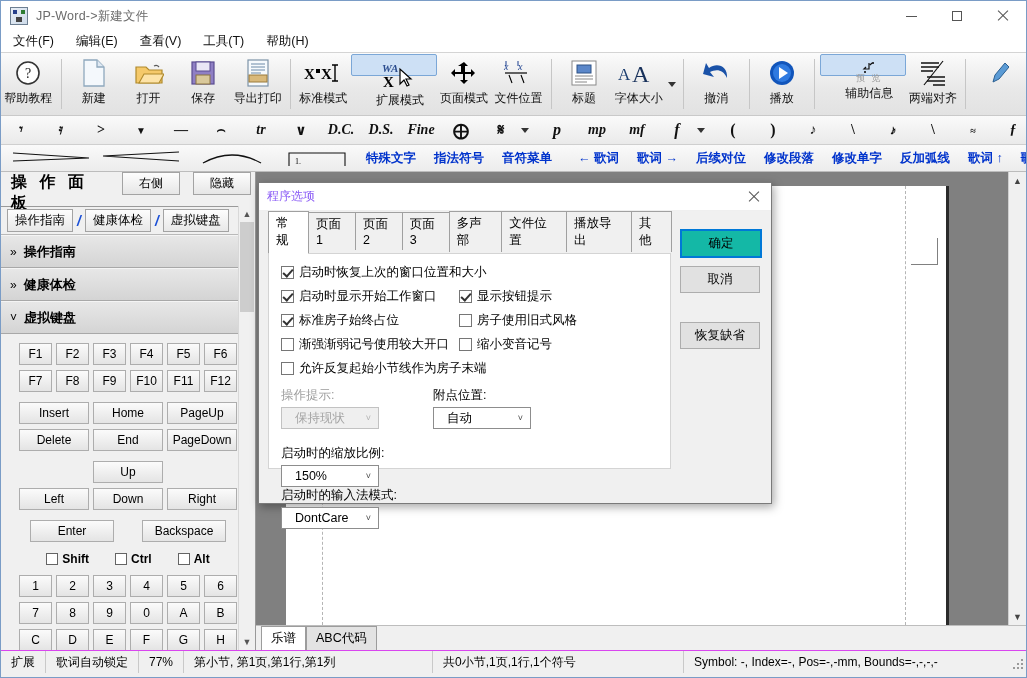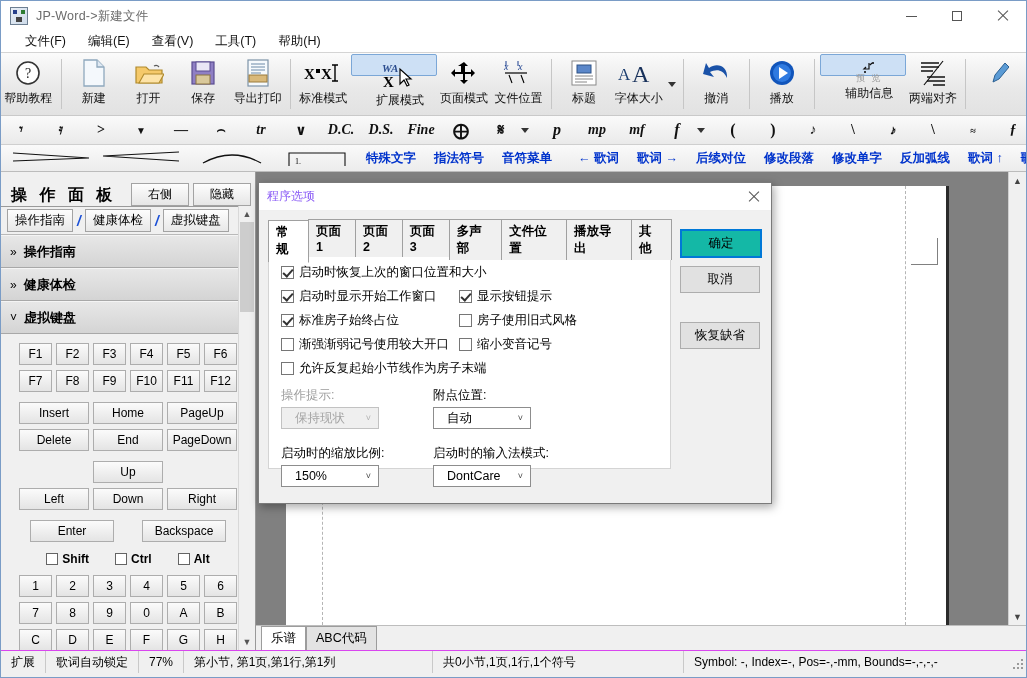--- a/index.html
+++ b/index.html
@@ -22,21 +22,21 @@
   .tb-btns{position:absolute;right:0;top:0;height:30px;display:flex;}
   .tb-btn{width:46px;height:30px;display:flex;align-items:center;justify-content:center;color:#555;}
   .glyph-min{width:11px;height:1px;background:#555;}
   .glyph-max{width:10px;height:10px;border:1px solid #555;box-sizing:border-box;}
   .glyph-close{position:relative;width:12px;height:12px;}
   .glyph-close:before,.glyph-close:after{content:"";position:absolute;left:-1px;top:5px;width:14px;height:1px;background:#555;}
   .glyph-close:before{transform:rotate(45deg);}
   .glyph-close:after{transform:rotate(-45deg);}
 
   
-  .menubar{height:21px;background:#ffffff;display:flex;align-items:center;padding-left:22px;}
+  .menubar{height:21px;background:#ffffff;display:flex;align-items:center;padding-left:10px;}
   .menu-item{padding:2px 11px 2px 2px;margin-right:9px;font-size:12.5px;color:#111;cursor:default;}
 
   
   .toolbar{height:62px;background:linear-gradient(#fbfbfb,#e9e9e9 55%,#e2e2e2);
            border-top:1px solid #d4d4d4;border-bottom:1px solid #c9c9c9;display:flex;align-items:stretch;overflow:hidden;}
   .tbtn{width:64px;display:flex;flex-direction:column;align-items:center;justify-content:flex-start;
         padding-top:5px;box-sizing:border-box;cursor:default;}
   .tbtn.sel{background:#cde0f5;border:1px solid #7ba7d7;border-radius:2px;margin:1px 0;}
   .tbtn .ic{height:30px;display:flex;align-items:center;justify-content:center;width:100%;}
   .tbtn .lb{font-size:12px;color:#111;margin-top:2px;white-space:nowrap;}
@@ -57,21 +57,21 @@
   .actrow{height:26px;background:linear-gradient(#fafafa,#ececec);border-bottom:1px solid #bcbcbc;
           display:flex;align-items:center;overflow:hidden;}
   .act{color:#0033cc;font-size:12.5px;font-weight:bold;margin:0 9px;white-space:nowrap;cursor:default;}
 
   
   .body{display:flex;height:478px;}
 
   
   .leftpanel{width:255px;background:#f0f0f0;border-right:1px solid #999;box-sizing:border-box;
              display:flex;flex-direction:column;position:relative;}
-  .lp-head{height:34px;display:flex;align-items:flex-end;border-bottom:1px solid #9a9a9a;padding:0 4px;}
+  .lp-head{height:34px;display:flex;align-items:flex-start;border-bottom:1px solid #9a9a9a;padding:0 4px;gap:9px;}
   .lp-title{font-size:16px;font-weight:bold;letter-spacing:4px;padding-left:6px;flex:1;}
   .lp-hbtn{border:1px solid #a3a3a3;background:linear-gradient(#fdfdfd,#e6e6e6);
            font-size:12px;padding:2px 16px;margin-left:4px;cursor:default;}
   .lp-tabs{height:27px;display:flex;align-items:center;padding-left:6px;gap:0;border-bottom:1px solid #b9b9b9;}
   .lp-tab{border:1px solid #a3a3a3;background:linear-gradient(#fdfdfd,#e8e8e8);font-size:12.5px;padding:2px 7px;cursor:default;}
   .lp-slash{color:#1a4fd6;font-weight:bold;font-style:italic;font-size:14px;margin:0 4px;}
   .lp-sec{height:31px;display:flex;align-items:center;background:linear-gradient(#e7e7e7,#d4d4d4);
           border-bottom:1px solid #a8a8a8;border-top:1px solid #f4f4f4;font-size:13px;font-weight:bold;padding-left:9px;cursor:default;}
   .lp-sec .chev{font-size:12px;margin-right:7px;font-weight:normal;}
   .kbd{flex:1;background:#f0f0f0;padding-top:9px;overflow:hidden;}
@@ -122,21 +122,21 @@
   .dlg-tb{height:27px;background:#fff;display:flex;align-items:center;border-bottom:1px solid #efefef;}
   .dlg-title{font-size:12px;padding-left:8px;flex:1;color:#8b5cf6;}
   .dlg-x{width:34px;height:26px;display:flex;align-items:center;justify-content:center;}
   .dlg-body{display:flex;padding:8px 9px 0 9px;}
   .dlg-left{flex:1;}
   .dlg-right{width:82px;padding-left:9px;padding-top:10px;}
   .dbtn{width:78px;height:25px;border:1px solid #adadad;background:#e1e1e1;font-size:12.5px;
         display:flex;align-items:center;justify-content:center;margin-bottom:8px;cursor:default;}
   .dbtn.def{border:2px solid #0078d7;background:#14b8a6;}
   .dbtn.sp{margin-top:29px;}
-  .tabs{display:flex;align-items:flex-start;height:24px;border-bottom:1px solid #a0a0a0;font-weight:bold;}
+  .tabs{display:flex;align-items:center;height:24px;border-bottom:1px solid #a0a0a0;}
   .tab{border:1px solid #a0a0a0;border-bottom:none;background:#f0f0f0;font-size:12.5px;
        padding:3px 7px 3px;margin-right:-1px;cursor:default;}
   .tab.active{background:#fff;position:relative;top:1px;padding-bottom:4px;border-bottom:1px solid #fff;}
   .groupbox{border:1px solid #d4d4d4;background:#fff;margin-top:9px;padding:10px 12px 12px;height:216px;box-sizing:border-box;}
   .cbrow{display:flex;margin-bottom:7px;}
   .cb{display:flex;align-items:center;font-size:12.5px;cursor:default;}
   .cb .box{width:13px;height:13px;margin-right:5px;border-color:#767676;}
   .cb-c1{width:178px;}
   .fields{display:flex;margin-top:10px;}
   .fcol{width:152px;}
@@ -668,21 +668,21 @@
             </div>
             <div class="fcol">
               <div class="flabel">附点位置:</div>
               <div class="sel">
                 <span>自动</span>
                 <span class="cv">˅</span>
               </div>
             </div>
           </div>
           <div class="fgap"></div>
-          <div class="fields" style="margin-top:4px;">
+          <div class="fields" style="margin-top:4px;flex-direction:column;">
             <div class="fcol">
               <div class="flabel">启动时的缩放比例:</div>
               <div class="sel">
                 <span>150%</span>
                 <span class="cv">˅</span>
               </div>
             </div>
             <div class="fcol">
               <div class="flabel">启动时的输入法模式:</div>
               <div class="sel">

